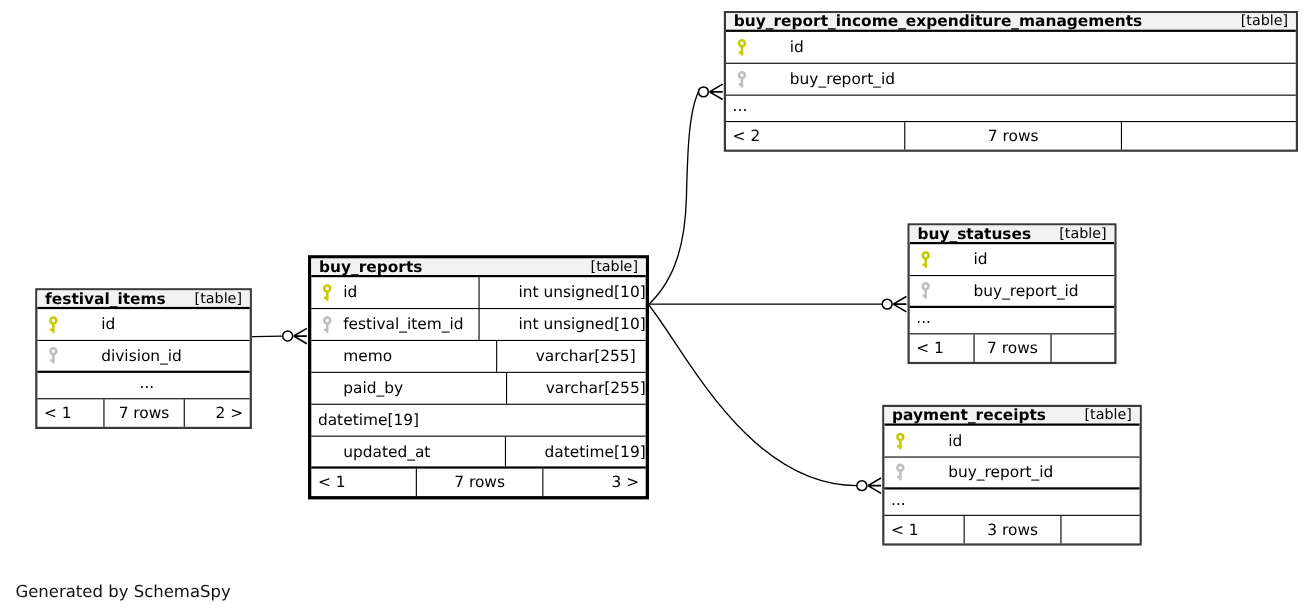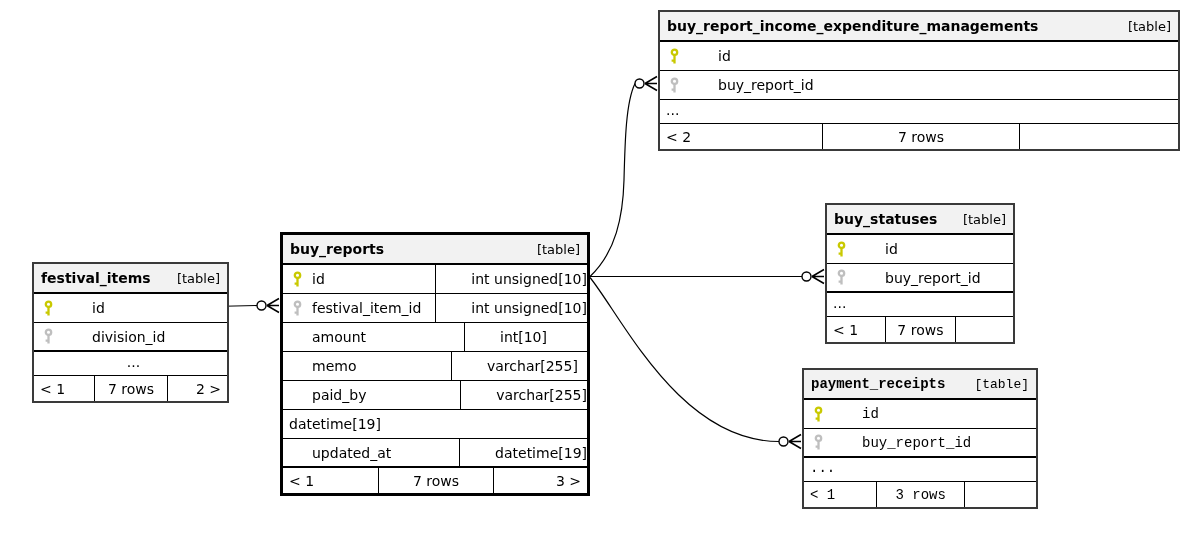--- a/index.html
+++ b/index.html
@@ -1,21 +1,21 @@
 <!DOCTYPE html>
 <html><head>
 <meta charset="utf-8">
 <style>
   html,body { margin:0; padding:0; background:#ffffff; }
   body { font-family:"DejaVu Sans","Liberation Sans",sans-serif; }
   .canvas { position:relative; width:1196px; height:559px; background:#ffffff; overflow:hidden; }
   #wires { position:absolute; left:0; top:0; width:1196px; height:559px; }
   .tbl { position:absolute; background:#ffffff; border:2px solid #3a3a3a; box-sizing:border-box; }
   .tbl.focal { border:3px solid #000000; }
-  .hdr { height:30px; box-sizing:border-box; background:#f2f2f2; border-bottom:2px solid #000;
+  .hdr { height:17px; box-sizing:border-box; background:#f2f2f2; border-bottom:2px solid #000;
          display:flex; align-items:center; justify-content:space-between; padding:0 7px; cursor:pointer; }
   .hdr .tname { font-weight:bold; font-size:14px; color:#000; white-space:nowrap; }
   .hdr .htag  { font-size:13px; color:#000; white-space:nowrap; margin-left:8px; }
   .crow { height:29px; box-sizing:border-box; border-bottom:1px solid #000;
           display:flex; align-items:stretch; font-size:14px; color:#000;gap:29px; }
   .crow.lastcol { border-bottom-width:2px; }
   .icell { width:29px; display:flex; align-items:center; justify-content:center; flex:0 0 29px; }
   .cname { display:flex; align-items:center; white-space:nowrap; }
   .namecell { display:flex; align-items:stretch; box-sizing:border-box; border-right:1px solid #000; }
   .typecell { flex:1; display:flex; align-items:center; padding-left:6px; white-space:nowrap; }
@@ -101,27 +101,20 @@
               <svg width="11" height="17" viewBox="0 0 11 17">
                 <circle cx="5.5" cy="4.3" r="2.7" fill="none" stroke="#bfbfbf" stroke-width="2.3"></circle>
                 <path d="M5.5 7 V15.5 M5.5 12.7 H2.6" fill="none" stroke="#bfbfbf" stroke-width="2.3"></path>
               </svg>
             </span>
             <span class="cname">festival_item_id</span>
           </span>
           <span class="typecell">int unsigned[10]</span>
         </div>
         <div class="crow">
-          <span class="namecell" style="width:182px">
-            <span class="icell"></span>
-            <span class="cname">amount</span>
-          </span>
-          <span class="typecell">int[10]</span>
-        </div>
-        <div class="crow">
           <span class="namecell" style="width:169px">
             <span class="icell"></span>
             <span class="cname">memo</span>
           </span>
           <span class="typecell">varchar[255]</span>
         </div>
         <div class="crow">
           <span class="namecell" style="width:182px">
             <span class="icell"></span>
             <span class="cname">paid_by</span>
@@ -197,21 +190,21 @@
           </span>
           <span class="cname">buy_report_id</span>
         </div>
         <div class="ellip">...</div>
         <div class="ftr">
           <span class="fl">&lt; 1</span>
           <span class="fc">7 rows</span>
           <span class="fr"></span>
         </div>
       </div>
-      <div class="tbl" style="left: 802px; top: 368px; width: 236px; font-family: Liberation Mono, monospace;">
+      <div class="tbl" style="left: 802px; top: 368px; width: 236px;">
         <div class="hdr">
           <span class="tname">payment_receipts</span>
           <span class="htag">[table]</span>
         </div>
         <div class="crow">
           <span class="icell">
             <svg width="11" height="17" viewBox="0 0 11 17">
               <circle cx="5.5" cy="4.3" r="2.7" fill="none" stroke="#c9c900" stroke-width="2.3"></circle>
               <path d="M5.5 7 V15.5 M5.5 12.7 H2.6" fill="none" stroke="#c9c900" stroke-width="2.3"></path>
             </svg>
@@ -228,13 +221,14 @@
           <span class="cname">buy_report_id</span>
         </div>
         <div class="ellip">...</div>
         <div class="ftr">
           <span class="fl">&lt; 1</span>
           <span class="fc">3 rows</span>
           <span class="fr"></span>
         </div>
       </div>
     </div>
+  <div class="credit">Generated by SchemaSpy</div>
 </div>
 
 </body></html>

